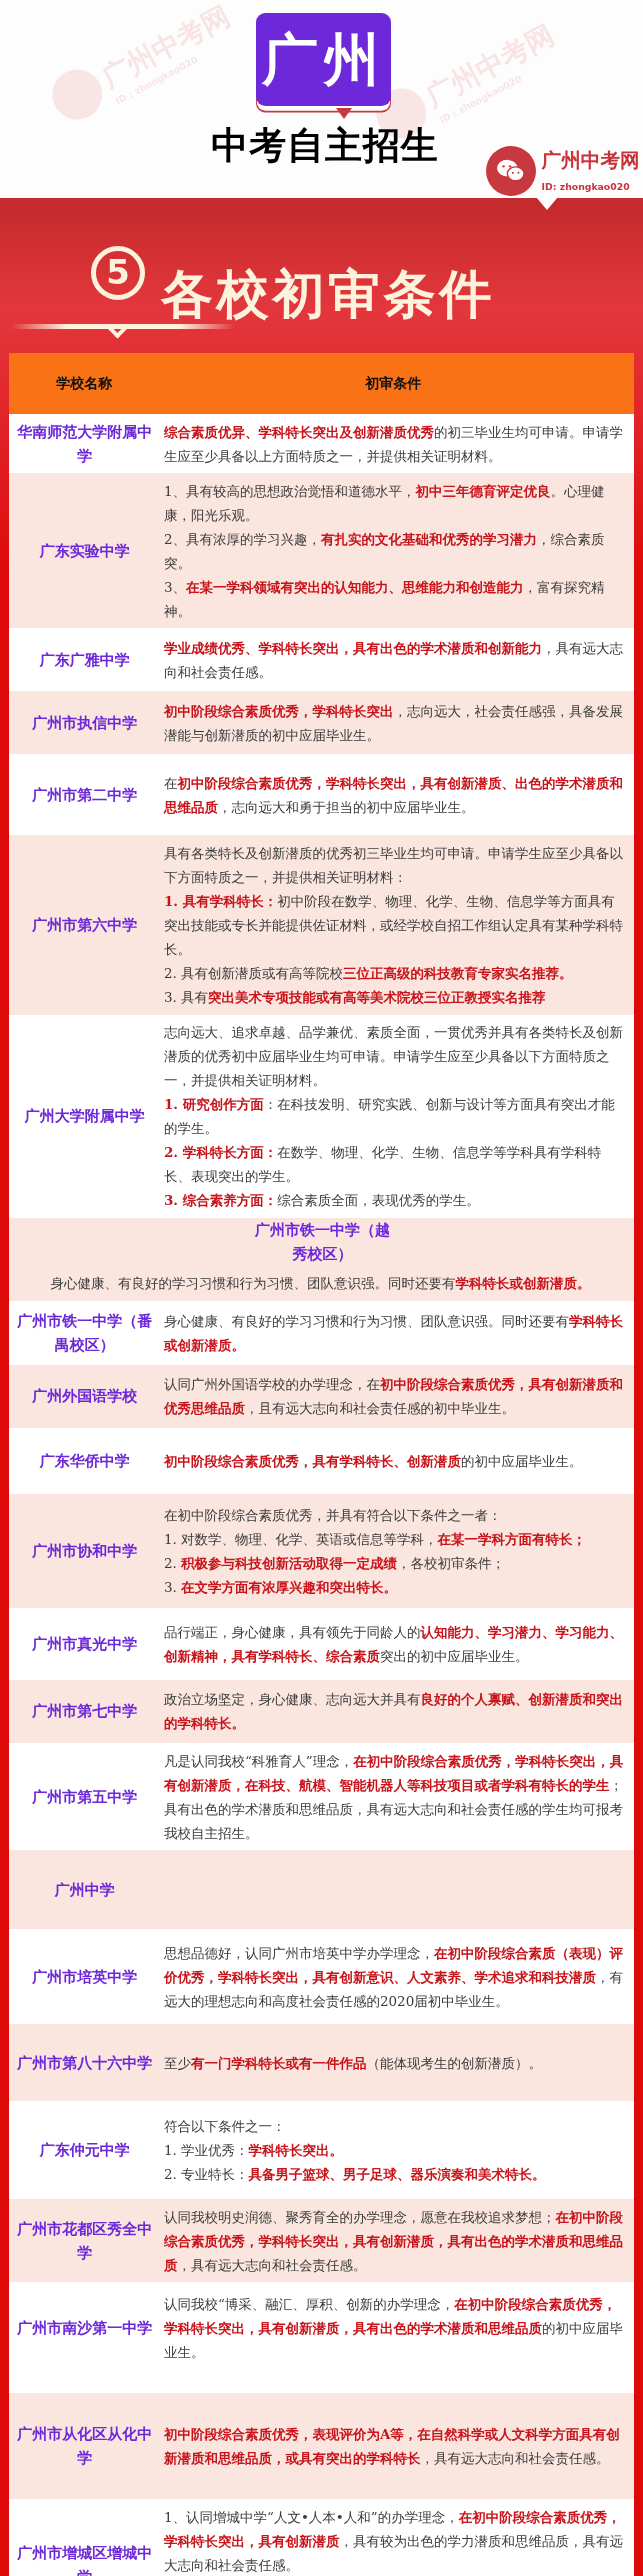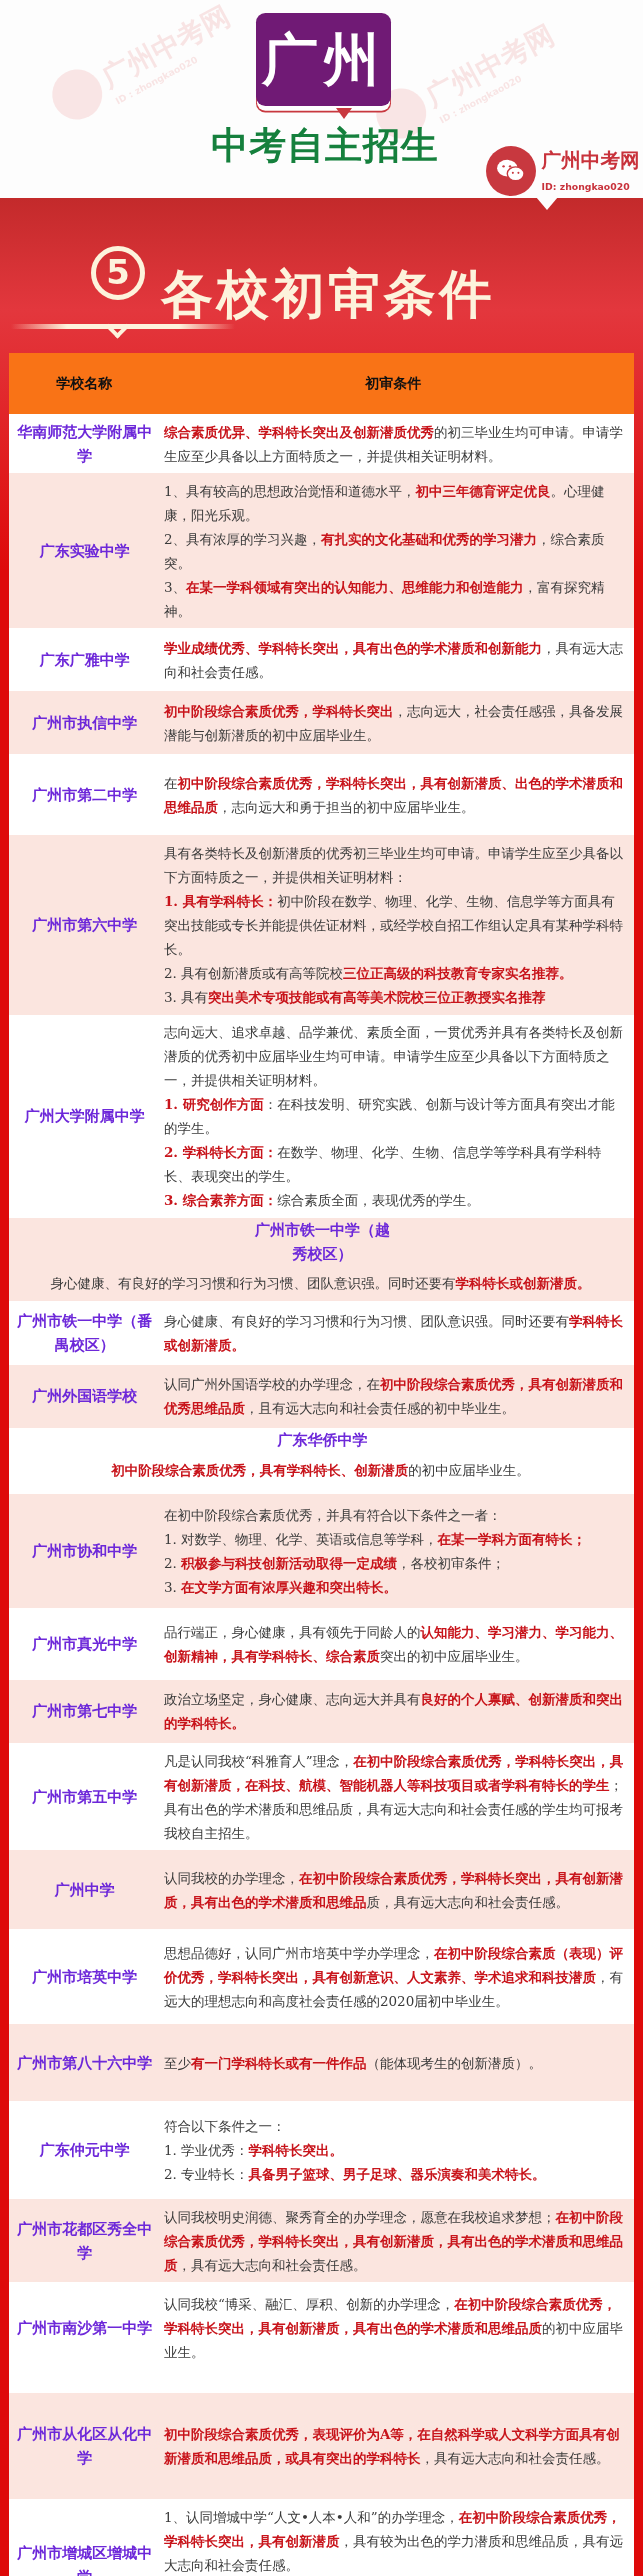--- a/index.html
+++ b/index.html
@@ -5,24 +5,24 @@
   * { box-sizing: border-box; margin: 0; padding: 0; }
   html, body { width: 643px; background: #de0a0a; }
   body { font-family: "DejaVu Serif", "Liberation Serif", serif; color: #333; position: relative; overflow-x: hidden; }
 
   .top { position: relative; height: 198px; background: #fdfdfd; overflow: hidden; }
   .wm { position: absolute; color: rgba(220,60,60,0.13); font-family: "DejaVu Sans", sans-serif; font-weight: bold; transform: rotate(-28deg); white-space: nowrap; pointer-events: none; }
   .wm .c { display: inline-block; width: 50px; height: 50px; border-radius: 50%; background: rgba(220,60,60,0.12); vertical-align: middle; margin-right: 5.6px; }
   .wm .t { font-size: 28px; vertical-align: middle; }
   .wm .i { display: block; font-size: 9.3px; margin-left: 56px; margin-top: -5.6px; }
 
-  .badge { position: absolute; left: 256px; top: 13px; width: 135px; height: 93px; background: #701a75; border-radius: 9.3px; box-shadow: 0 5.6px 0 -0.9px #fff, 0 6.5px 0 0 #c8383f; }
+  .badge { position: absolute; left: 256px; top: 13px; width: 135px; height: 93px; background: #6d28d9; border-radius: 9.3px; box-shadow: 0 5.6px 0 -0.9px #fff, 0 6.5px 0 0 #c8383f; }
   .badge::after { content: ""; position: absolute; left: 80px; bottom: -13px; border-left: 8.4px solid transparent; border-right: 8.4px solid transparent; border-top: 11.2px solid #c8383f; }
   .badge-text { position: absolute; left: 0; right: 0; top: 11.2px; text-align: center; color: #fff; font-family: "DejaVu Sans", sans-serif; font-weight: bold; font-size: 56px; letter-spacing: 5.6px; line-height: 71px; }
-  .subtitle { position: absolute; left: 0; right: 0; top: 121px; text-align: center; color: #15803d; font-family: "DejaVu Sans", sans-serif; font-weight: bold; font-size: 37px; letter-spacing: 0.9px; line-height: 49px; padding-left: 7px; }
+  .subtitle { position: absolute; left: 0; right: 0; top: 121px; text-align: center; color: #000000; font-family: "DejaVu Sans", sans-serif; font-weight: bold; font-size: 37px; letter-spacing: 0.9px; line-height: 49px; padding-left: 7px; }
 
   .brand { position: absolute; left: 486px; top: 145px; height: 52px; display: flex; align-items: center; }
   .brand-logo { width: 50px; height: 50px; border-radius: 50%; background: #c8383f; display: flex; align-items: center; justify-content: center; color: #fff; font-size: 20.5px; }
   .brand-txt { margin-left: 5.6px; font-family: "DejaVu Sans", sans-serif; color: #c8323b; }
   .brand-name { font-weight: bold; font-size: 19.6px; line-height: 22.4px; }
   .brand-id { font-size: 9.3px; font-weight: bold; line-height: 11.2px; margin-top: 8px; }
   .brand-pointer { position: absolute; left: 536px; top: 197px; width: 0; height: 0; border-left: 11.2px solid transparent; border-right: 11.2px solid transparent; border-top: 13px solid #fdfdfd; z-index: 3; }
 
   .red-band { position: relative; background: linear-gradient(#c32a2b 0px, #e3373d 112px, #de0a0a 373px, #de0a0a 100%); padding-top: 35px; }
   .sec-title { position: relative; height: 120px; }
@@ -120,21 +120,21 @@
           <div class="desc"><span>身心健康、有良好的学习习惯和行为习惯、团队意识强。同时还要有</span><span class="hl">学科特长或创新潜质。</span></div>
         </div>
         <div class="row white" style="min-height: 64px;">
           <div class="name">广州市铁一中学（番禺校区）</div>
           <div class="desc"><span>身心健康、有良好的学习习惯和行为习惯、团队意识强。同时还要有</span><span class="hl">学科特长或创新潜质。</span></div>
         </div>
         <div class="row pink" style="min-height: 63px;">
           <div class="name">广州外国语学校</div>
           <div class="desc"><span>认同广州外国语学校的办学理念，在</span><span class="hl">初中阶段综合素质优秀，具有创新潜质和优秀思维品质</span><span>，且有远大志向和社会责任感的初中毕业生。</span></div>
         </div>
-        <div class="row white" style="min-height: 66px; flex-direction: column;">
+        <div class="row white" style="min-height: 66px;">
           <div class="name">广东华侨中学</div>
           <div class="desc"><span class="hl">初中阶段综合素质优秀，具有学科特长、创新潜质</span><span>的初中应届毕业生。</span></div>
         </div>
         <div class="row pink" style="min-height: 114px;">
           <div class="name">广州市协和中学</div>
           <div class="desc"><span>在初中阶段综合素质优秀，并具有符合以下条件之一者：</span><br><span>1. 对数学、物理、化学、英语或信息等学科，</span><span class="hl">在某一学科方面有特长；</span><br><span>2. </span><span class="hl">积极参与科技创新活动取得一定成绩</span><span>，各校初审条件；</span><br><span>3. </span><span class="hl">在文学方面有浓厚兴趣和突出特长。</span></div>
         </div>
         <div class="row white" style="min-height: 72px;">
           <div class="name">广州市真光中学</div>
           <div class="desc"><span>品行端正，身心健康，具有领先于同龄人的</span><span class="hl">认知能力、学习潜力、学习能力、创新精神，具有学科特长、综合素质</span><span>突出的初中应届毕业生。</span></div>
@@ -142,21 +142,20 @@
         <div class="row pink" style="min-height: 63px;">
           <div class="name">广州市第七中学</div>
           <div class="desc"><span>政治立场坚定，身心健康、志向远大并具有</span><span class="hl">良好的个人禀赋、创新潜质和突出的学科特长。</span></div>
         </div>
         <div class="row white" style="min-height: 90px;">
           <div class="name">广州市第五中学</div>
           <div class="desc"><span>凡是认同我校“科雅育人”理念，</span><span class="hl">在初中阶段综合素质优秀，学科特长突出，具有创新潜质，在科技、航模、智能机器人等科技项目或者学科有特长的学生</span><span>；具有出色的学术潜质和思维品质，具有远大志向和社会责任感的学生均可报考我校自主招生。</span></div>
         </div>
         <div class="row pink" style="min-height: 79px;">
           <div class="name">广州中学</div>
-          <div class="desc"><span>认同我校的办学理念，</span><span class="hl">在初中阶段综合素质优秀，学科特长突出，具有创新潜质，具有出色的学术潜质和思维品</span><span>质，具有远大志向和社会责任感。</span></div>
         </div>
         <div class="row white" style="min-height: 95px;">
           <div class="name">广州市培英中学</div>
           <div class="desc"><span>思想品德好，认同广州市培英中学办学理念，</span><span class="hl">在初中阶段综合素质（表现）评价优秀，学科特长突出，具有创新意识、人文素养、学术追求和科技潜质</span><span>，有远大的理想志向和高度社会责任感的2020届初中毕业生。</span></div>
         </div>
         <div class="row pink" style="min-height: 77px;">
           <div class="name">广州市第八十六中学</div>
           <div class="desc"><span>至少</span><span class="hl">有一门学科特长或有一件作品</span><span>（能体现考生的创新潜质）。</span></div>
         </div>
         <div class="row white" style="min-height: 98px;">

